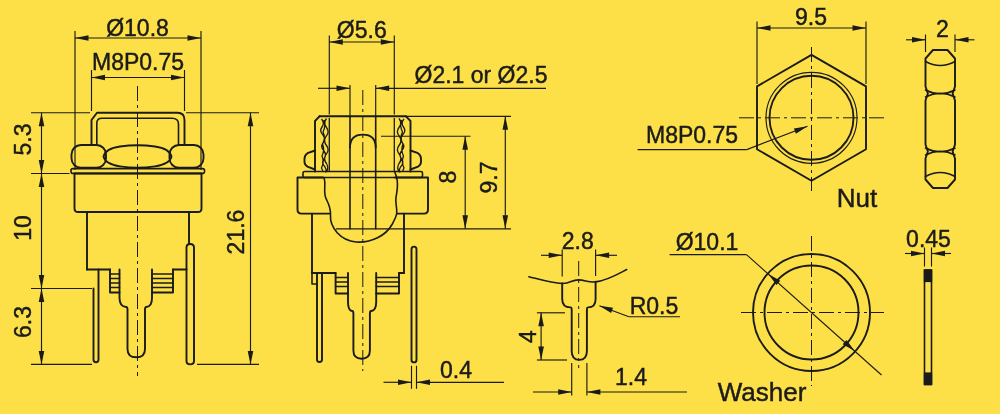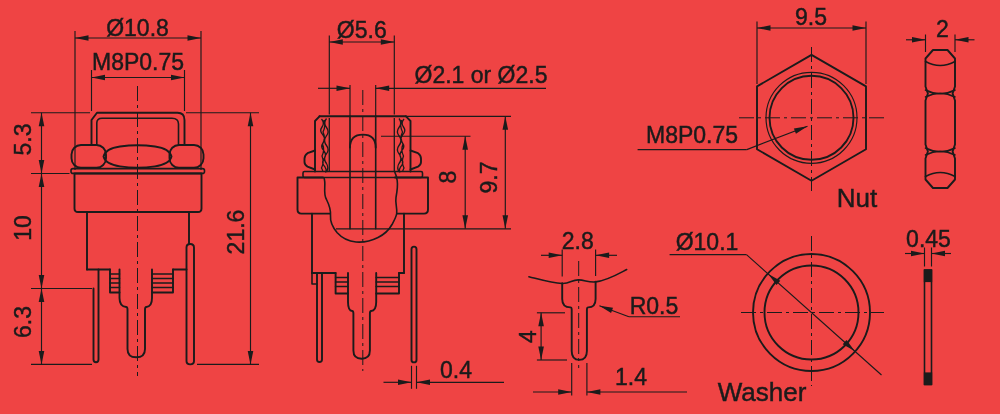--- a/index.html
+++ b/index.html
@@ -1,16 +1,16 @@
 <!DOCTYPE html>
 <html><head>
 <meta charset="utf-8">
 <style>
   html,body{margin:0;padding:0;background:#ffffff;}
-  .page{position:relative;width:1000px;height:414px;background:#ef4444;overflow:hidden;}
+  .page{position:relative;width:1000px;height:414px;background:#fde047;overflow:hidden;}
   svg{display:block;}
   svg text{font-family:"Liberation Sans","DejaVu Sans",sans-serif;fill:#1b1b1b;stroke:#1b1b1b;stroke-width:0.45;}
   .dimtxt{font-size:23px;}
   .lbltxt{font-size:26px;}
   .part{stroke:#1b1b1b;stroke-width:1.9;fill:none;stroke-linecap:round;stroke-linejoin:round;}
   .part-med{stroke:#1b1b1b;stroke-width:1.6;fill:none;stroke-linecap:round;stroke-linejoin:round;}
   .dim{stroke:#1b1b1b;stroke-width:1.15;fill:none;}
   .cl{stroke:#1b1b1b;stroke-width:1;fill:none;stroke-dasharray:15 4 3 4;}
   .thread{stroke:#1b1b1b;stroke-width:1.3;fill:none;}
   .solid{fill:#1b1b1b;stroke:none;}

